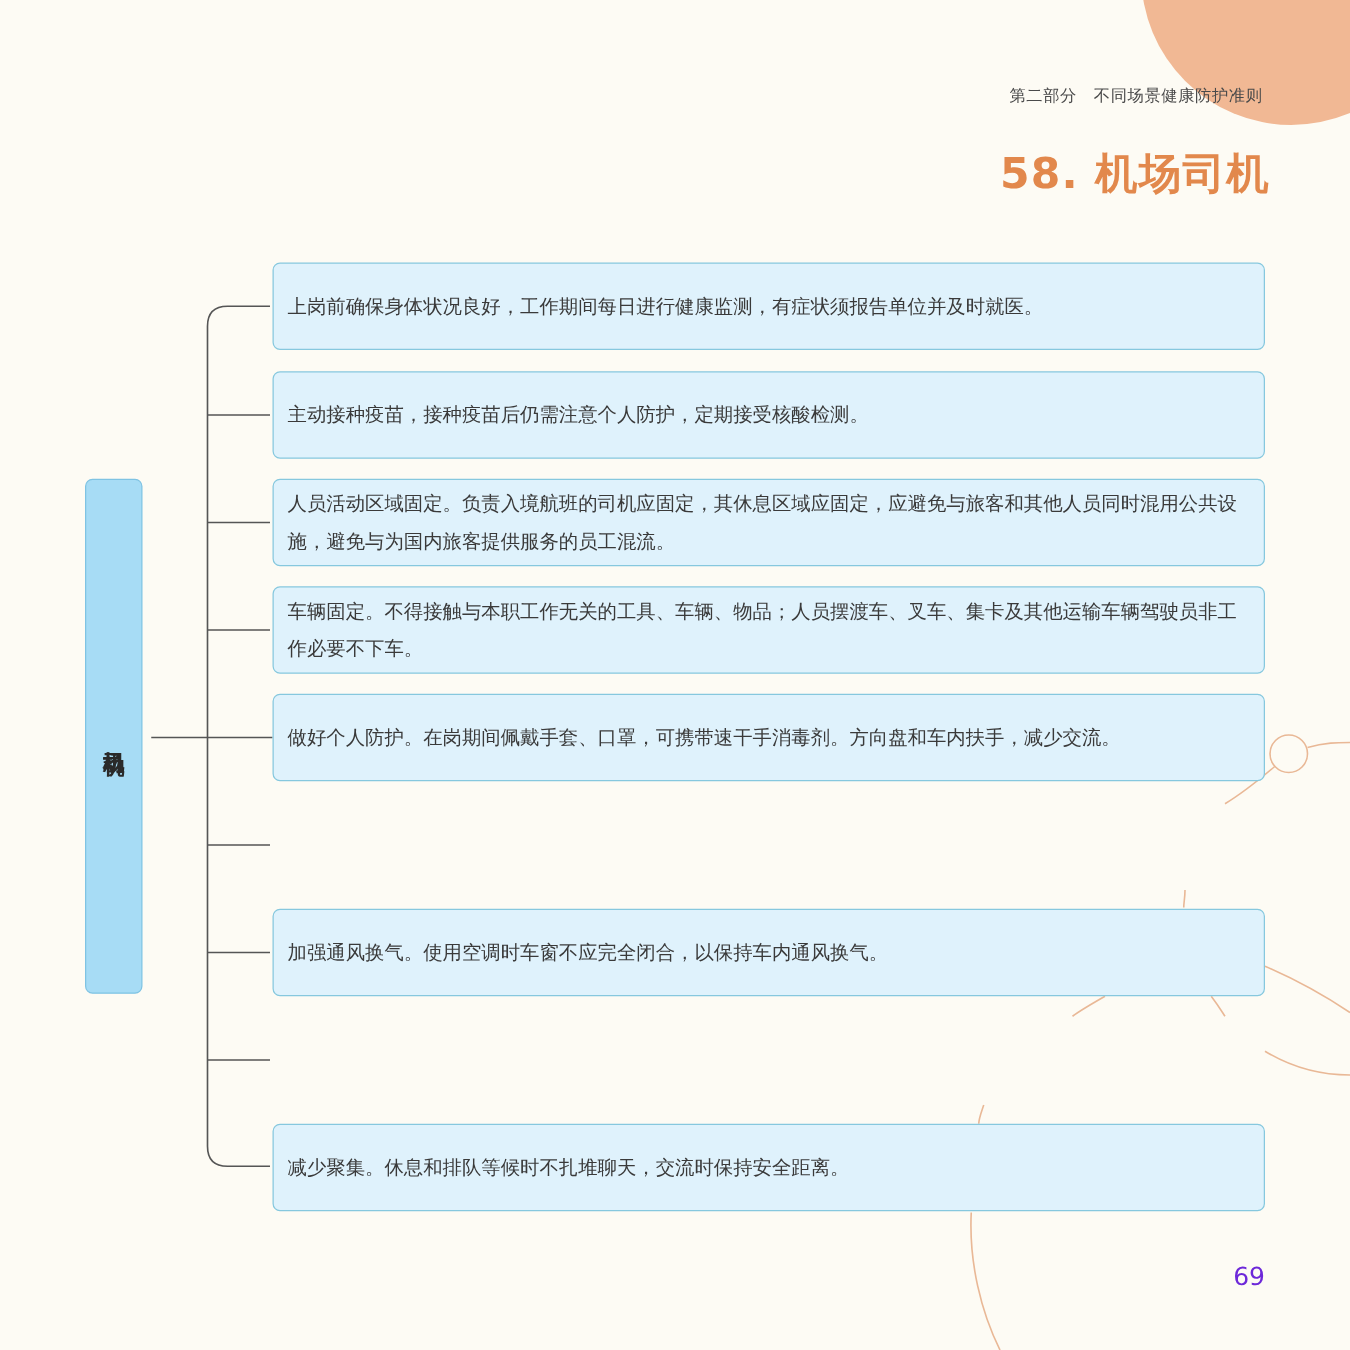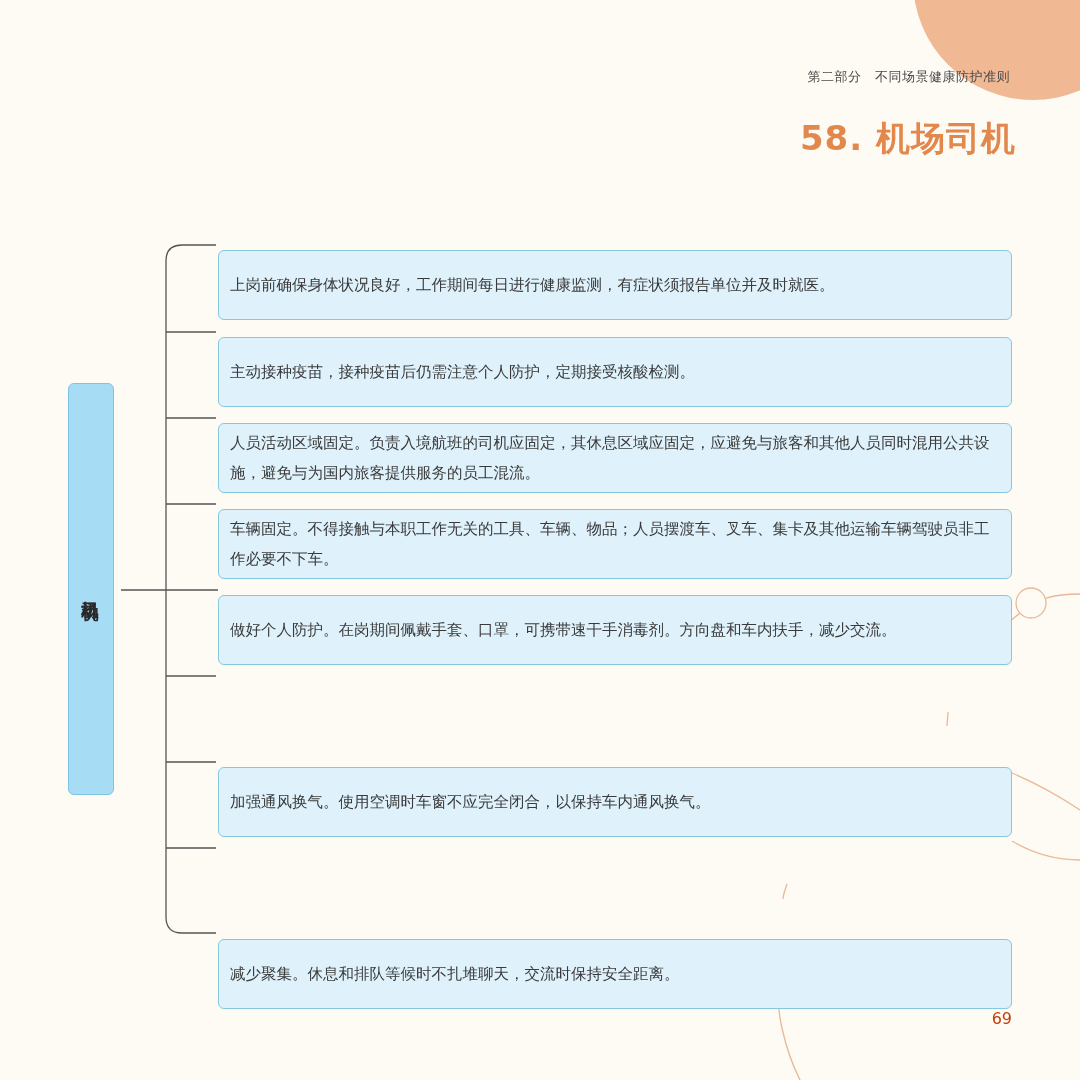--- a/index.html
+++ b/index.html
@@ -37,28 +37,27 @@
     writing-mode: vertical-rl; text-orientation: upright;
     font-size: 17px; font-weight: bold; color: #2a2a2a; letter-spacing: 1px;
   }
   .tree-svg { position: absolute; left: 0; top: 0; width: 1080px; height: 1080px; pointer-events: none; }
   .item {
     position: absolute; left: 218px; width: 794px; height: 70px;
     box-sizing: border-box;
     background: #dff2fc; border: 1.5px solid #86c8de; border-radius: 6px;
     display: flex; align-items: center;
     padding: 0 12px 0 11px;
-    margin-top: 40px;
   }
   .item-text {
     font-size: 15.5px; color: #3a3a3a; line-height: 30px;
   }
   .page-number {
     position: absolute; right: 68px; top: 1009px;
-    font-size: 16px; color: #c2410c;
+    font-size: 20px; color: #6d28d9;
   }
 </style>
 </head>
 <body>
 
 <div class="page">
 
   <div class="deco-circle-top"></div>
 
   <svg class="deco-svg" viewBox="0 0 1080 1080">

